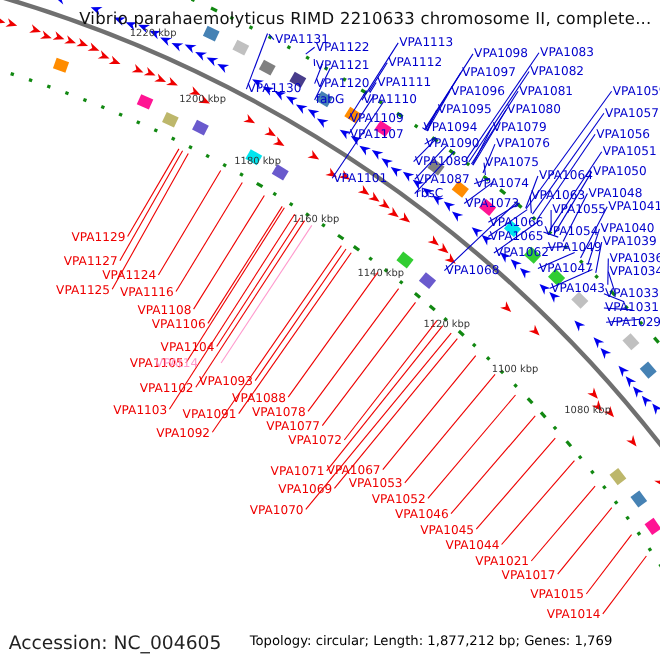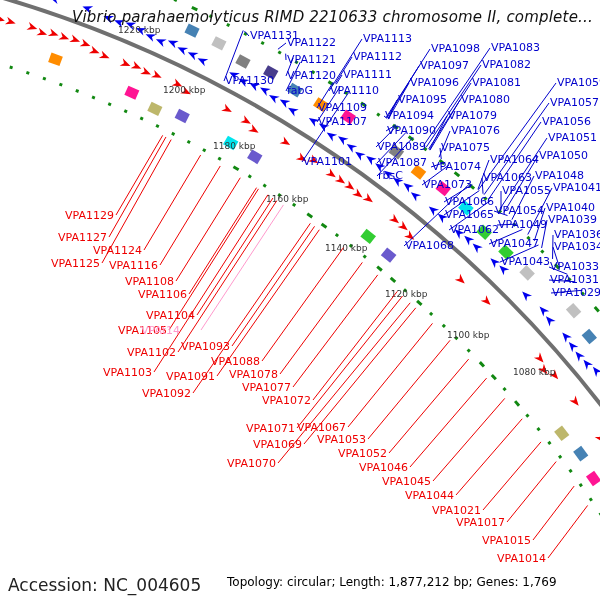--- a/index.html
+++ b/index.html
@@ -1,18 +1,18 @@
 <!DOCTYPE html>
 <html><head>
 <meta charset="utf-8">
 <style>
   html,body{margin:0;padding:0;background:#fff;}
   body{width:600px;height:600px;overflow:hidden;position:relative;font-family:"DejaVu Sans",sans-serif;}
   #map{position:absolute;left:0;top:0;width:600px;height:600px;}
-  .title{position:absolute;left:72px;top:8px;font-size:15px;font-style:italic;color:#111;letter-spacing:0.2px;white-space:nowrap;}
+  .title{position:absolute;left:72px;top:8px;font-size:15px;color:#111;letter-spacing:0.2px;white-space:nowrap;}
   .footer-left{position:absolute;left:8px;top:575px;font-size:17px;color:#222;white-space:nowrap;}
   .footer-right{position:absolute;left:227px;top:575px;font-size:12px;color:#000000;white-space:nowrap;}
   svg text{font-family:"DejaVu Sans",sans-serif;}
   .lbl{font-size:11px;}
   .tick{font-size:9px;fill:#333;}
 </style>
 </head>
 <body>
 
 <svg id="map" viewBox="0 0 600 600" xmlns="http://www.w3.org/2000/svg">

